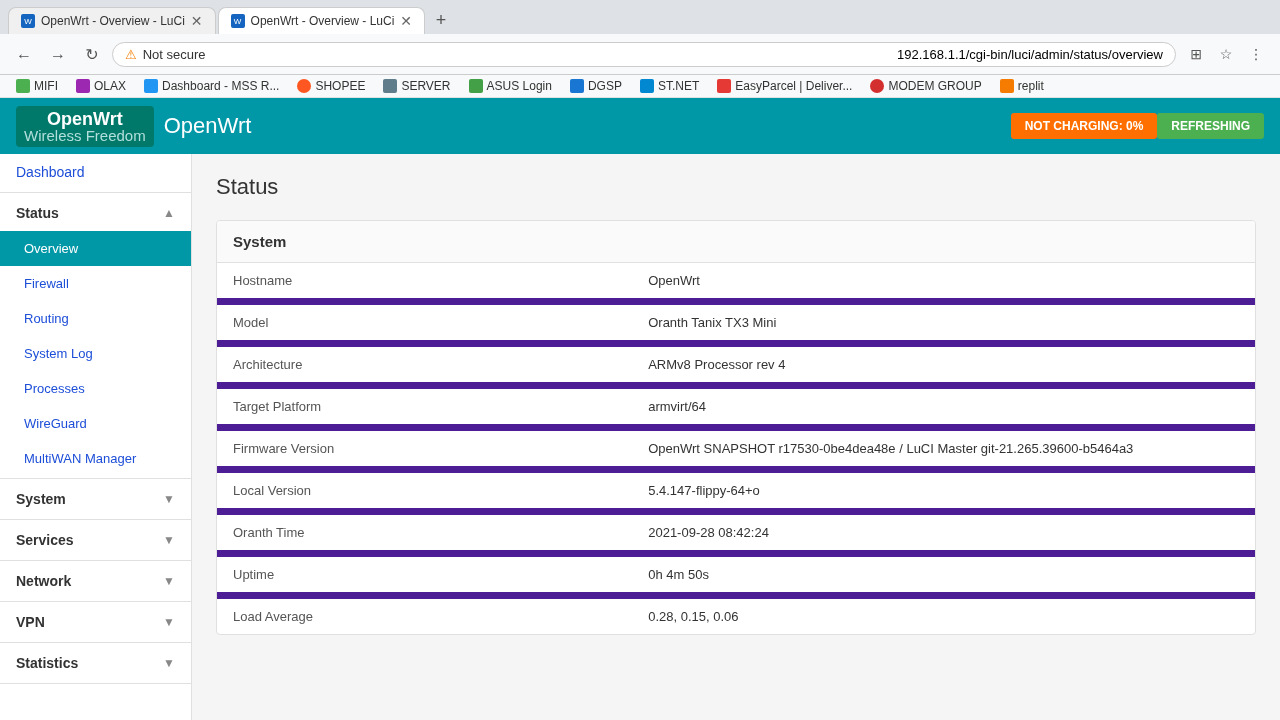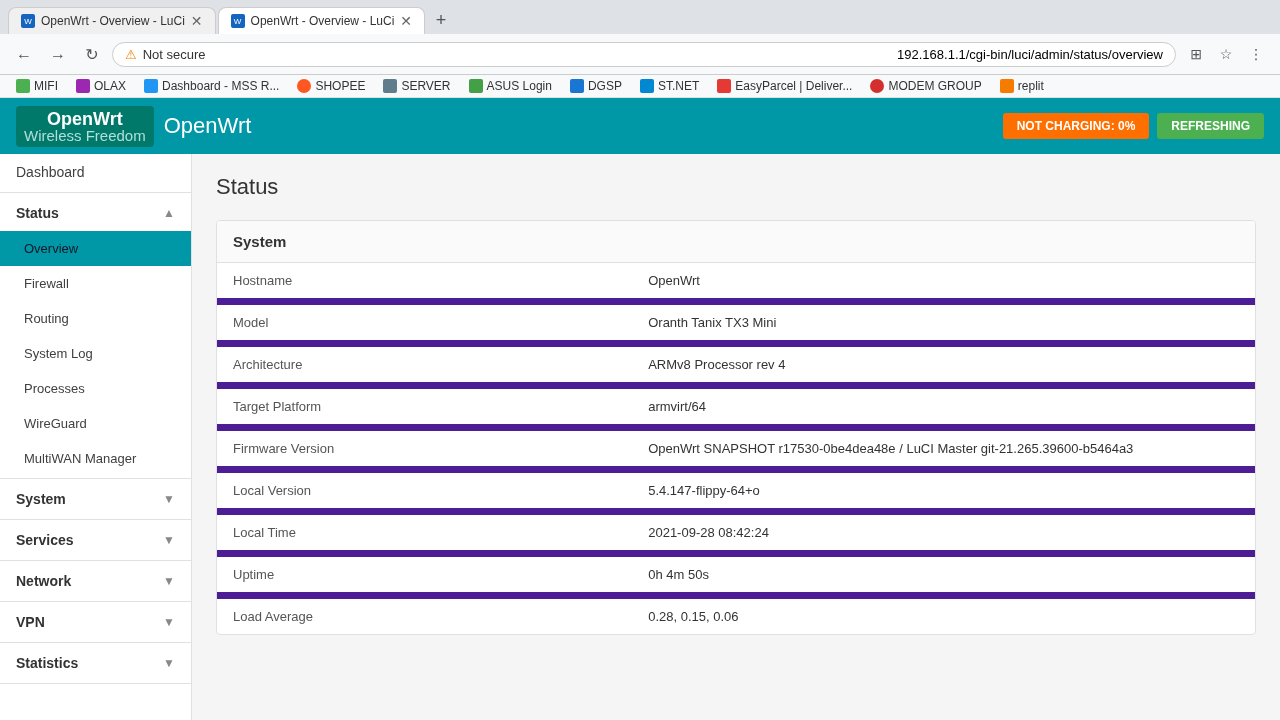--- a/index.html
+++ b/index.html
@@ -30,32 +30,32 @@
     
     .app-container { display: flex; flex: 1; overflow: hidden; }
 
     
     .app-header { background: #0097a7; color: white; display: flex; align-items: center; justify-content: space-between; padding: 0 16px; height: 56px; flex-shrink: 0; }
     .logo-area { display: flex; align-items: center; gap: 10px; }
     .logo-box { background: #00796b; padding: 4px 8px; border-radius: 4px; display: flex; flex-direction: column; align-items: center; }
     .logo-text-main { font-size: 18px; font-weight: bold; color: white; line-height: 1; }
     .logo-text-sub { font-size: 15px; color: #b2dfdb; line-height: 1; }
     .app-title { font-size: 22px; font-weight: normal; color: white; }
-    .header-buttons { display: flex; gap: 8px; }
+    .header-buttons { display: flex; gap: 0; }
     .header-btn { padding: 6px 14px; border: none; cursor: pointer; font-size: 12px; font-weight: bold; border-radius: 3px; }
     .btn-charging { background: #ff6f00; color: white; }
     .btn-refreshing { background: #4caf50; color: white; }
 
     
     .main-layout { display: flex; flex: 1; overflow: hidden; }
 
     
     .sidebar { width: 192px; background: #fff; flex-shrink: 0; overflow-y: auto; border-right: 1px solid #e0e0e0; }
-    .sidebar-item { display: flex; align-items: center; justify-content: space-between; padding: 10px 16px; cursor: pointer; color: #404040; font-size: 14px; }
-    .sidebar-item.active { background: #0097a7; color: #0f172a; }
+    .sidebar-item { display: flex; align-items: center; justify-content: space-between; padding: 10px 16px; cursor: pointer; color: #1d4ed8; font-size: 14px; }
+    .sidebar-item.active { background: #0097a7; color: #ffffff; }
     .sidebar-item.section { font-weight: bold; color: #333; }
     .sidebar-item.sub { padding-left: 24px; font-size: 13px; }
     .chevron { font-size: 12px; color: #888; }
     .sidebar-divider { height: 1px; background: #e0e0e0; margin: 2px 0; }
 
     
     .content { flex: 1; overflow-y: auto; padding: 20px 24px; background: #f5f5f5; }
     .page-title { font-size: 22px; font-weight: normal; color: #333; margin-bottom: 20px; }
 
     
@@ -257,21 +257,21 @@
   </tr>
                 <tr>
     <td>Firmware Version</td>
     <td>OpenWrt SNAPSHOT r17530-0be4dea48e / LuCI Master git-21.265.39600-b5464a3</td>
   </tr>
                 <tr>
     <td>Local Version</td>
     <td>5.4.147-flippy-64+o</td>
   </tr>
                 <tr>
-    <td>Local Time</td>
+    <td>Oranth Time</td>
     <td>2021-09-28 08:42:24</td>
   </tr>
                 <tr>
     <td>Uptime</td>
     <td>0h 4m 50s</td>
   </tr>
                 <tr>
     <td>Load Average</td>
     <td>0.28, 0.15, 0.06</td>
   </tr>

